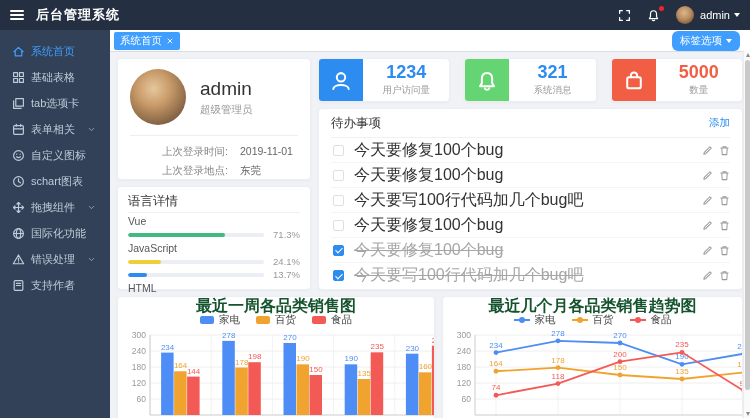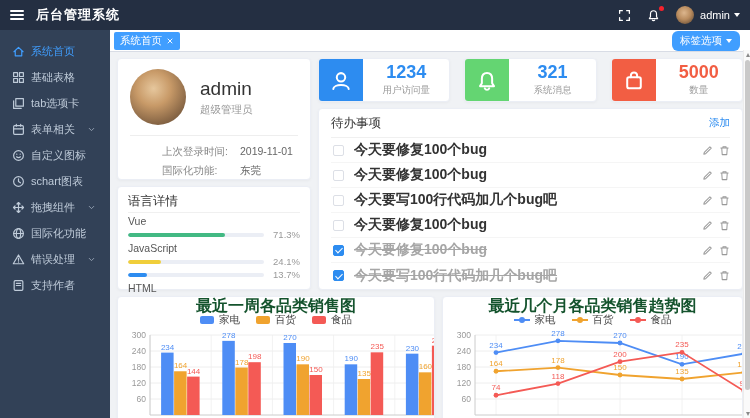--- a/index.html
+++ b/index.html
@@ -94,21 +94,21 @@
   .todo-title { font-size:12.5px; color:#333; }
   .todo-add { margin-left:auto; font-size:10.5px; color:#2d8cf0; cursor:pointer; text-decoration:none; }
   .todo-list { list-style:none; }
   .todo-item { display:flex; align-items:center; height:25px; border-bottom:1px solid #f5f5f5; }
   .todo-item:last-child { border-bottom:none; }
   .checkbox { width:11px; height:11px; border:1px solid #dcdfe6; border-radius:2px; background:#fff;
     margin:0 10px 0 2px; flex:none; cursor:pointer; position:relative; }
   .checkbox.checked { background:#2d8cf0; border-color:#2d8cf0; }
   .checkbox.checked::after { content:""; position:absolute; left:3px; top:0.5px; width:3px; height:6px;
     border:solid #fff; border-width:0 1.4px 1.4px 0; transform:rotate(45deg); }
-  .todo-text { font-size:14px; color:#333; flex:1; min-width:0; white-space:nowrap; overflow:hidden;font-weight:bold; }
+  .todo-text { font-size:16px; color:#333; flex:1; min-width:0; white-space:nowrap; overflow:hidden; }
   .todo-text.done { color:#a6a6a6; text-decoration:line-through; }
   .todo-act { width:11px; height:11px; color:#999; margin-left:6px; cursor:pointer; flex:none; }
 
   
   .row2 { display:flex; gap:7px; margin-top:6px; }
   .chart-card { height:170px; overflow:hidden; padding:2px 0 0; }
   .chart-card.left { width:318px; flex:none; }
   .chart-card.right { flex:1; min-width:0; }
   .c-title { text-align:center; font-size:16px; font-weight:bold; color:#14532d; line-height:14px; }
   .legend { height:14px; display:flex; justify-content:center; align-items:center; gap:16px; }
@@ -301,21 +301,21 @@
               <div class="p-name">admin</div>
               <div class="p-role">超级管理员</div>
             </div>
           </div>
           <div class="p-div"></div>
           <div class="p-row">
             <span class="lab">上次登录时间:</span>
             <span class="val">2019-11-01</span>
           </div>
           <div class="p-row">
-            <span class="lab">国际化功能:</span>
+            <span class="lab">上次登录地点:</span>
             <span class="val">东莞</span>
           </div>
         </div>
 
         <div class="card lang-card">
           <div class="card-title">语言详情</div>
           <div id="lang-list">
               <div class="lang-row">
                 <div class="lang-name">Vue</div>
                 <div class="lang-barline">

